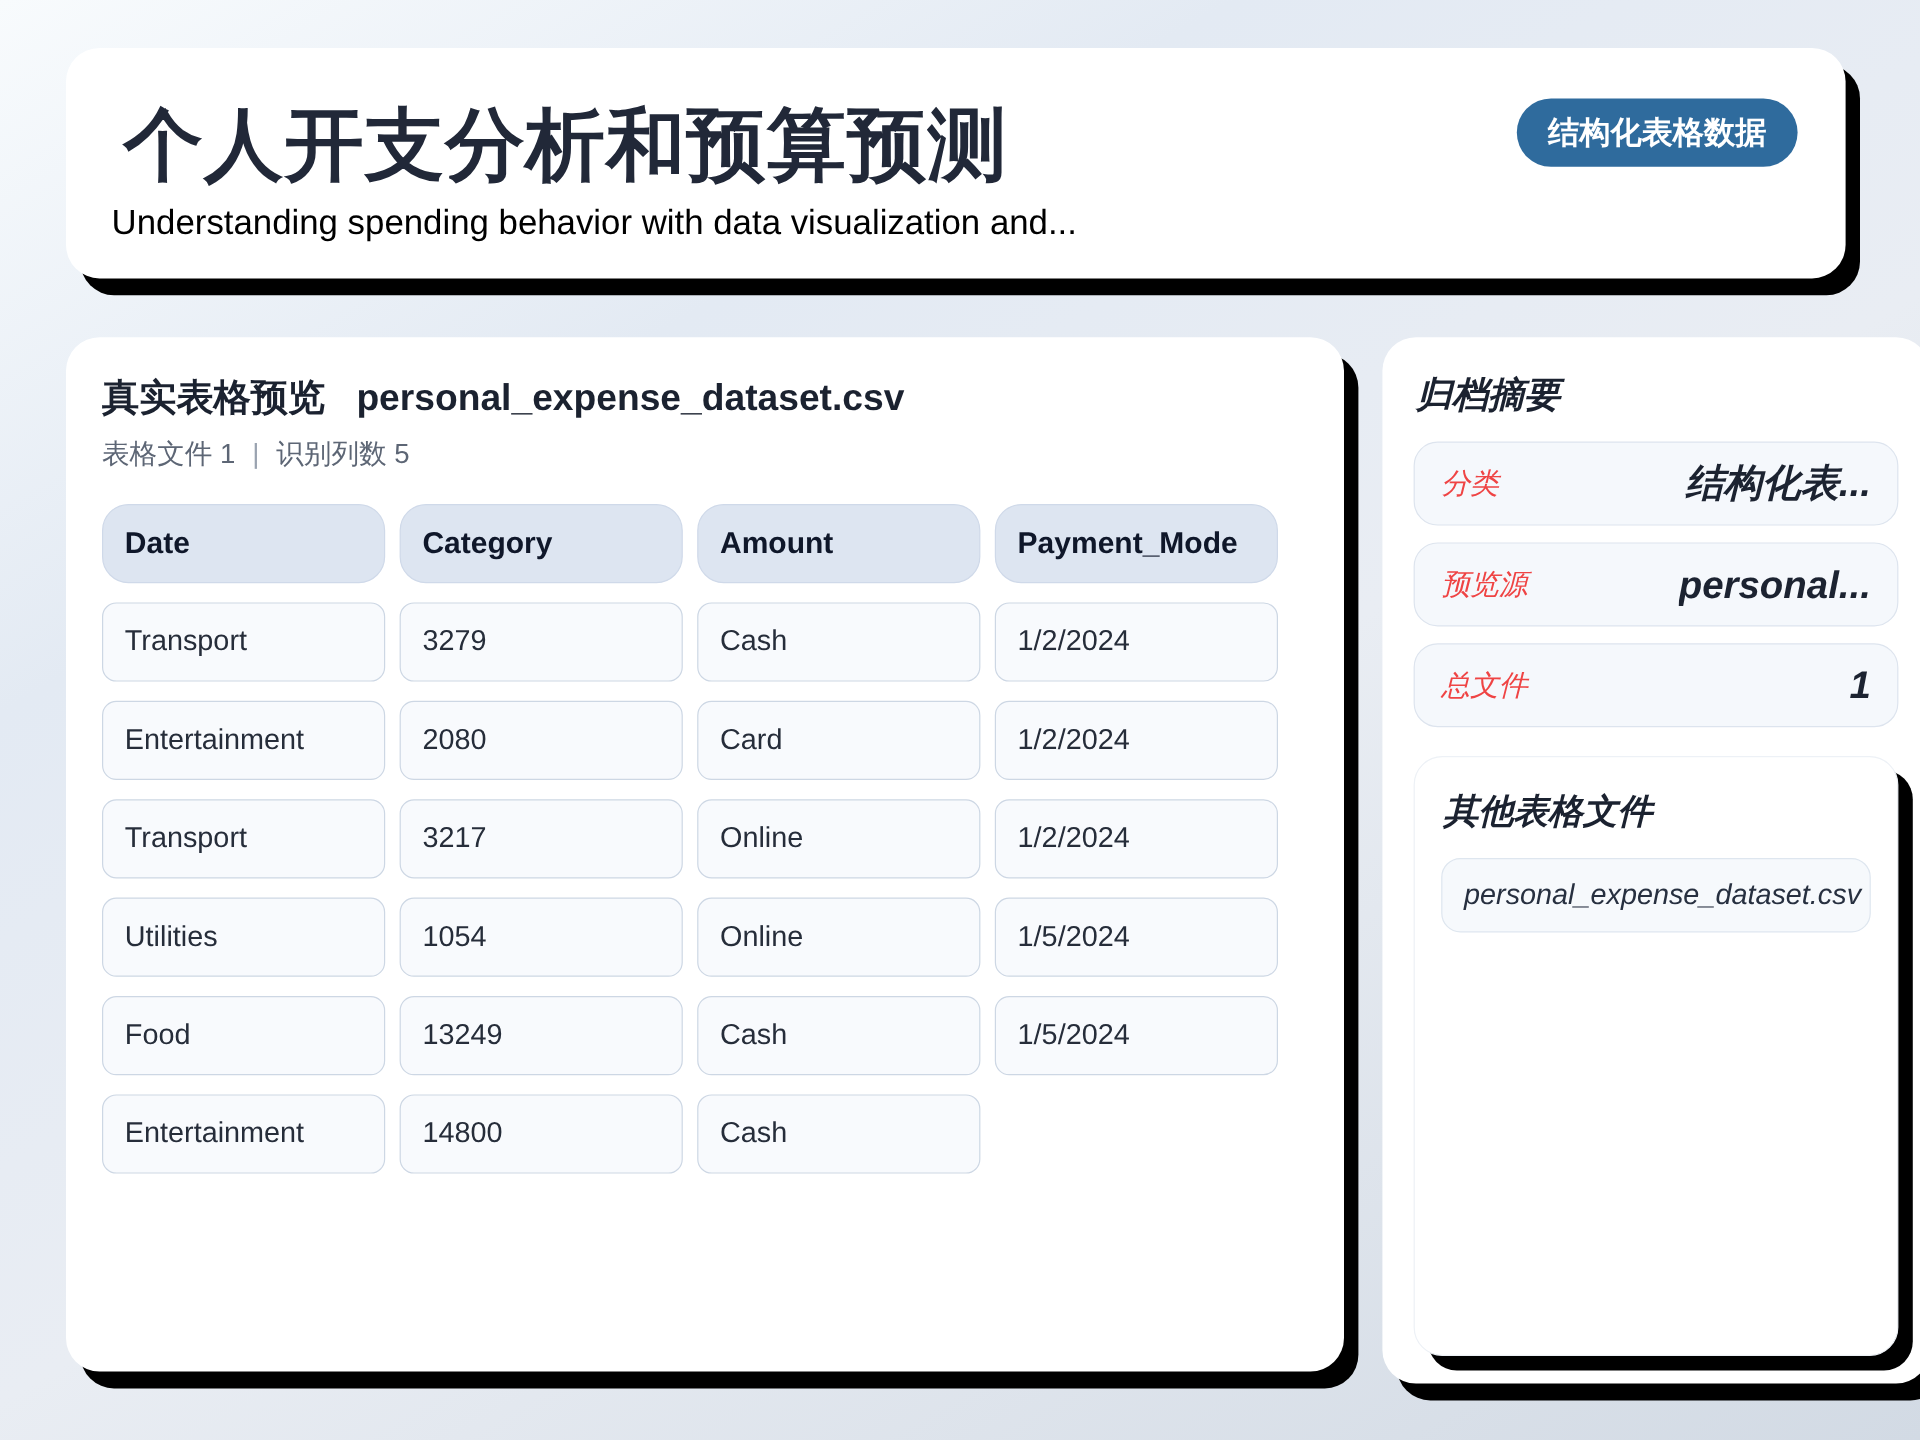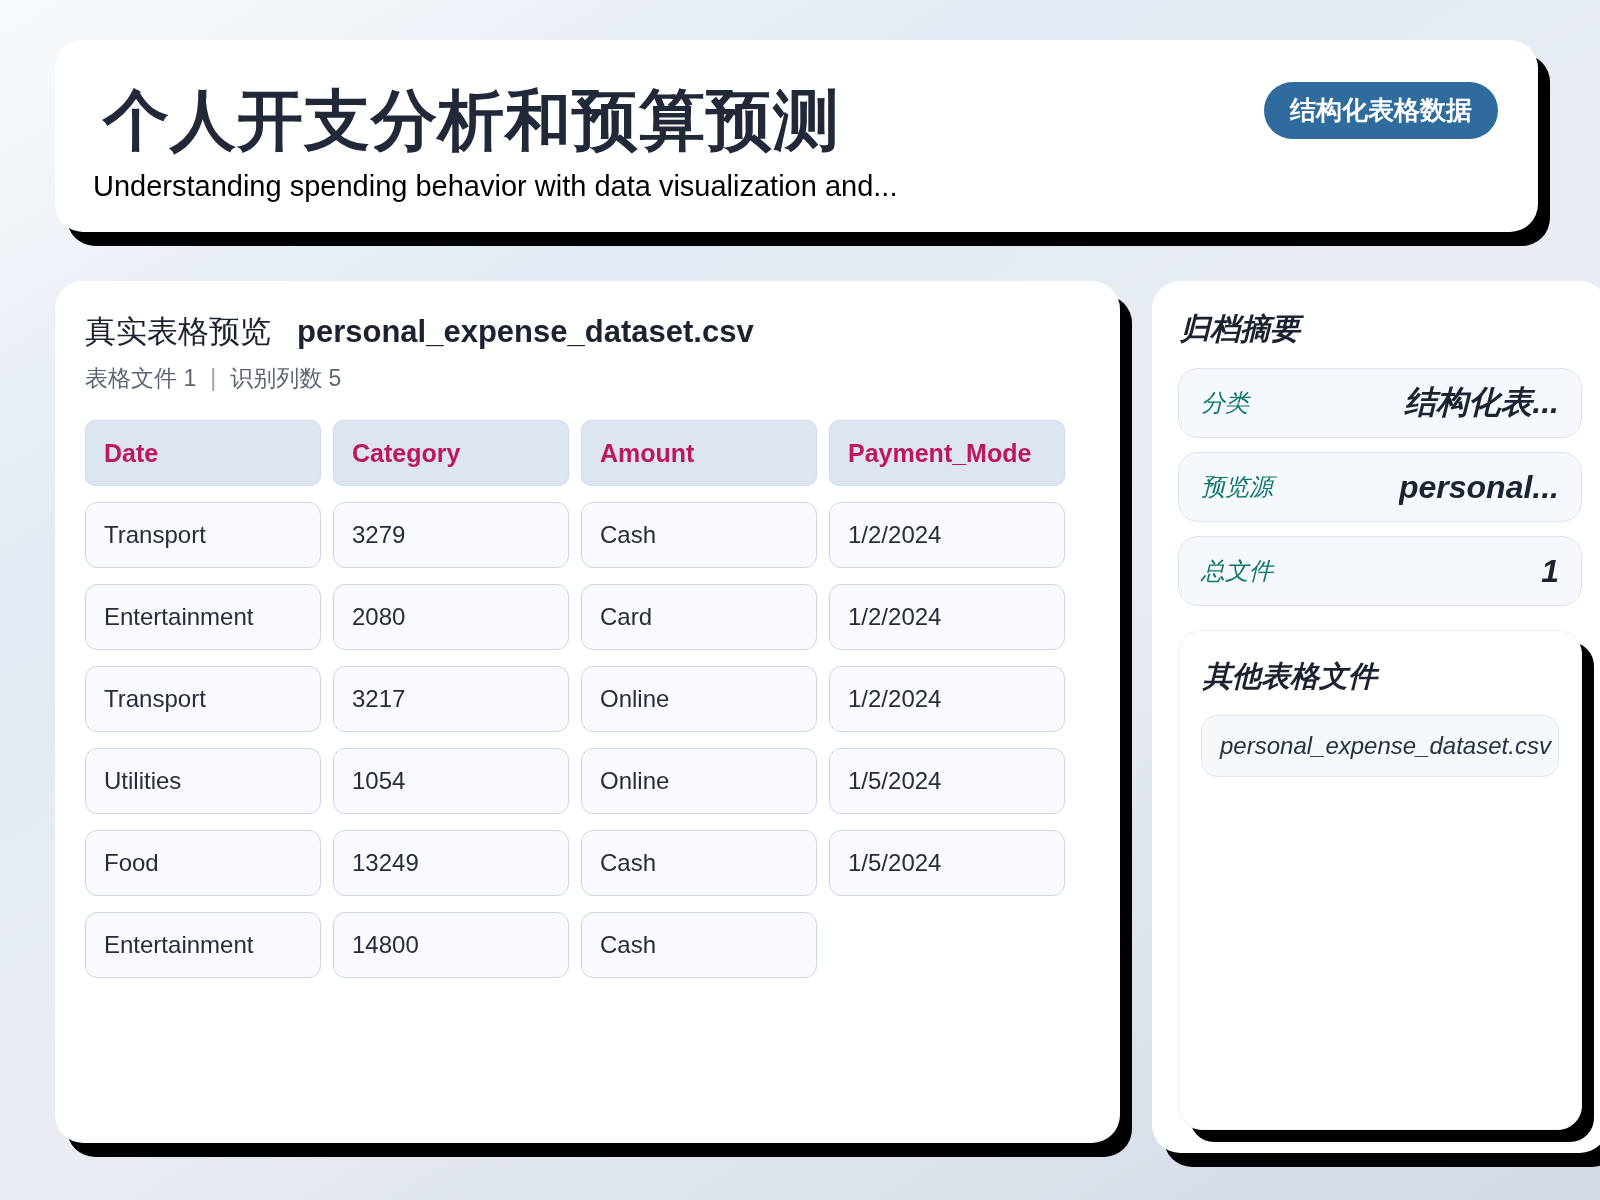--- a/index.html
+++ b/index.html
@@ -12,33 +12,33 @@
 
   
   .header-card{left:55px;top:40px;width:1483px;height:192px;display:flex;justify-content:space-between;align-items:flex-start;padding:30px 40px 0 36px;}
   .page-title{margin:12px;font-size:66px;line-height:76px;font-weight:700;color:#212838;letter-spacing:1px;}
   .page-subtitle{margin:6px 0 0 2px;font-size:29px;color:#000000;font-weight:400;}
   .badge{margin-top:12px;background:#2f6b9d;color:#ffffff;font-size:26px;font-weight:700;padding:11px 26px;border-radius:30px;white-space:nowrap;}
 
   
   .main-card{left:55px;top:281px;width:1065px;height:862px;padding:30px 30px;}
   .preview-title-row{display:flex;align-items:baseline;gap:26px;}
-  .preview-title{margin:0;font-size:31px;font-weight:400;color:#1b2230;}
+  .preview-title{margin:0;font-size:31px;font-weight:700;color:#1b2230;}
   .preview-filename{font-size:31px;font-weight:700;color:#1b2230;}
   .meta-row{margin-top:10px;font-size:23px;color:#5d6675;display:flex;gap:14px;align-items:center;}
   .meta-row .sep{color:#9aa3b0;}
   .grid{margin-top:26px;display:grid;grid-template-columns:repeat(4,236px);column-gap:12px;row-gap:16px;}
-  .hcell{background:#dde5f1;border:1px solid #cfd9e9;border-radius:10px;height:66px;display:flex;align-items:center;padding:16px 18px;font-size:25px;font-weight:700;color:#be185d;box-sizing:border-box;}
+  .hcell{background:#dde5f1;border:1px solid #cfd9e9;border-radius:22px;height:66px;display:flex;align-items:center;padding:16px 18px;font-size:25px;font-weight:700;color:#0f172a;box-sizing:border-box;}
   .dcell{background:#f8fafd;border:1.5px solid #cdd7e4;border-radius:12px;height:66px;display:flex;align-items:center;padding:0 18px;font-size:24px;font-weight:400;color:#262d3a;box-sizing:border-box;}
 
   
   .sidebar-card{left:1152px;top:281px;width:456px;height:872px;padding:28px 26px;font-style:italic;}
   .sidebar-title{margin:0 0 18px 2px;font-size:30px;font-weight:700;color:#1b2230;}
   .pill{height:70px;border-radius:20px;background:#f5f8fc;border:1.5px solid #dde4ee;display:flex;align-items:center;justify-content:space-between;padding:0 22px;margin-bottom:14px;box-sizing:border-box;}
-  .pill .label{font-size:24px;color:#0f766e;}
+  .pill .label{font-size:24px;color:#ef4444;}
   .pill .value{font-size:32px;font-weight:700;color:#1c2331;white-space:nowrap;overflow:hidden;}
   .inner-card{margin-top:24px;background:#ffffff;border:1px solid #edf1f6;border-radius:24px;box-shadow:12px 12px 0 #000000;padding:26px 22px;height:500px;box-sizing:border-box;}
   .inner-title{margin:0 0 18px 2px;font-size:29px;font-weight:700;color:#1b2230;}
   .file-pill{height:62px;border-radius:16px;background:#f6f9fc;border:1.5px solid #dee6ef;display:flex;align-items:center;padding:0 18px;font-size:24px;color:#273040;white-space:nowrap;overflow:hidden;box-sizing:border-box;cursor:pointer;}
 </style>
 </head>
 <body>
 
 <section class="card header-card">
   <div>

